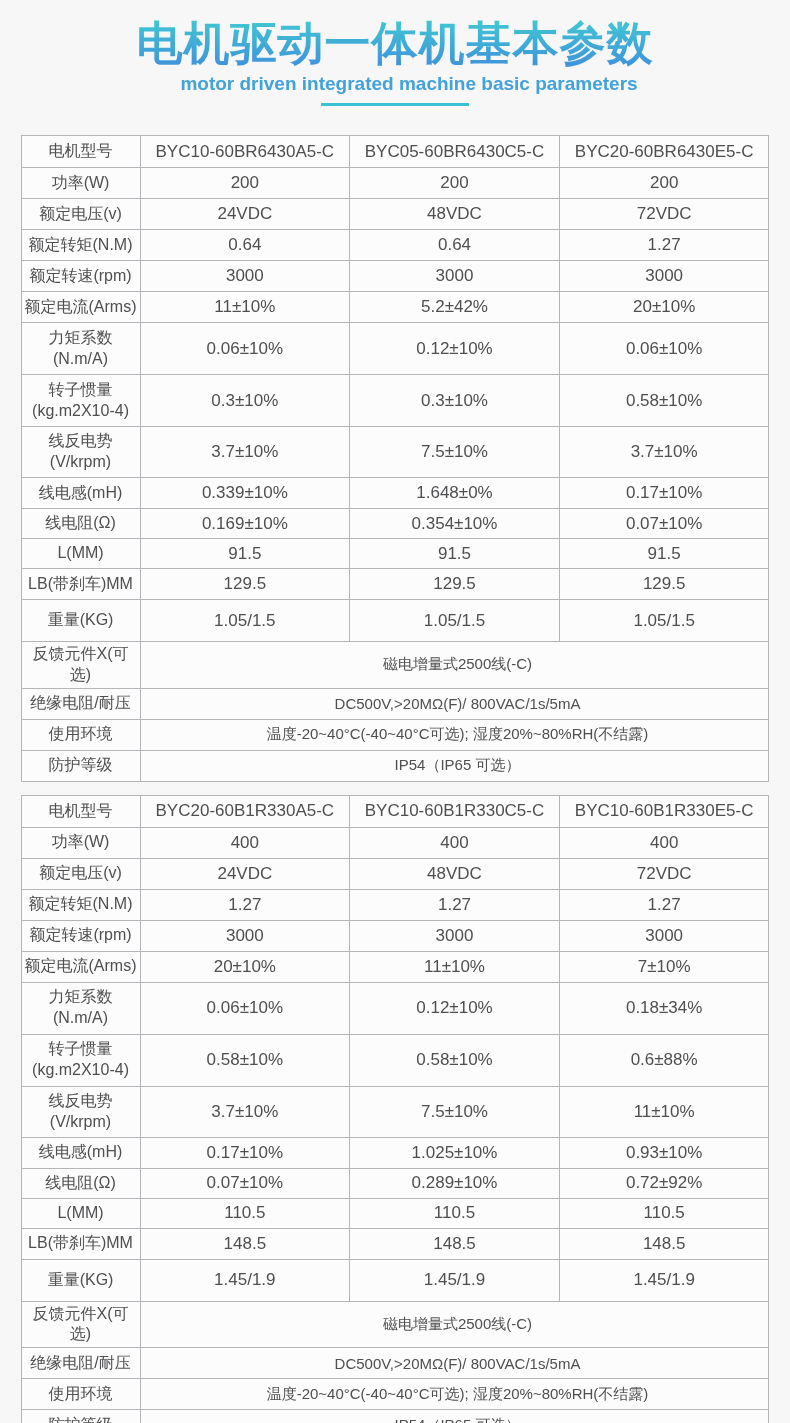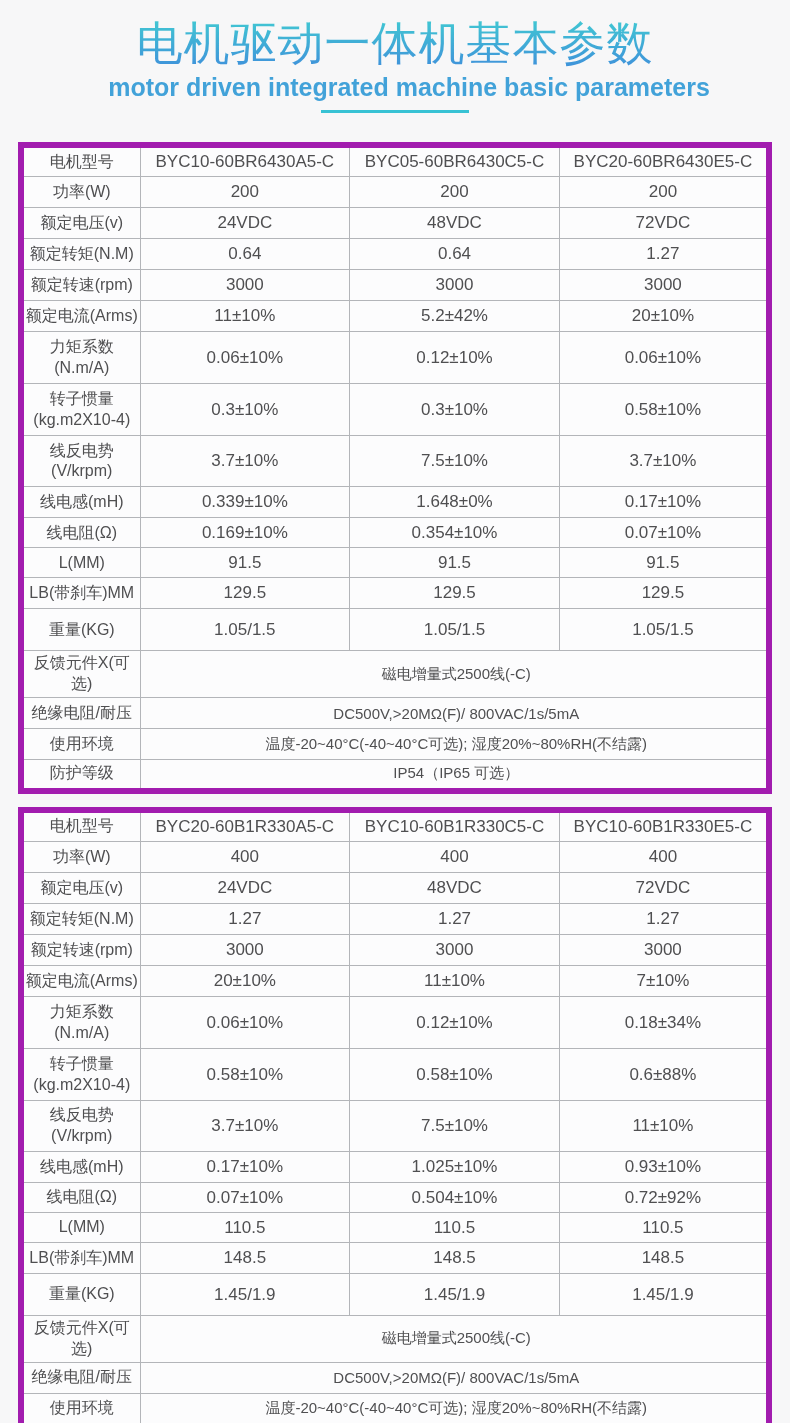--- a/index.html
+++ b/index.html
@@ -11,51 +11,51 @@
   .page {
     width: 790px;
     height: 1423px;
     background: #f7f7f8;
     overflow: hidden;
   }
   
   .header { text-align: center; padding-top: 16px; }
   .title-cn {
     font-size: 46px;
-    font-weight: normal;
+    font-weight: bold;
     letter-spacing: 1px;
     line-height: 1.2;
     background: linear-gradient(180deg, #41cbd2 0%, #3f8edb 100%);
     -webkit-background-clip: text;
     background-clip: text;
     color: transparent;
     display: inline-block;
   }
   .title-en {
     margin-top: 2px;
-    font-size: 25px;
+    font-size: 19px;
     font-weight: bold;
     color: #42a2d9;
     line-height: 1.15;
     margin-left: 28px;
   }
   .title-underline {
     width: 148px;
     height: 3px;
     background: #38c2d4;
     margin: 8px auto 0 auto;
   }
   
   table.spec {
     width: 748px;
     margin: 0 auto;
     border-collapse: collapse;
     table-layout: fixed;
     background: #fcfcfd;
-    border: 6px solid #a21caf;
+    border: 1px solid #a21caf;
   }
   table.spec:first-of-type { margin-top: 29px; }
   table.spec + table.spec { margin-top: 13px; }
   table.spec td {
     border: 1px solid #b3b5b9;
     color: #4f4f51;
     text-align: center;
     vertical-align: middle;
     overflow: hidden;
   }
@@ -266,21 +266,21 @@
         </tr>
         <tr>
           <td class="label">线电感(mH)</td>
           <td class="value">0.17±10%</td>
           <td class="value">1.025±10%</td>
           <td class="value">0.93±10%</td>
         </tr>
         <tr>
           <td class="label">线电阻(Ω)</td>
           <td class="value">0.07±10%</td>
-          <td class="value">0.504±10%</td>
+          <td class="value">0.289±10%</td>
           <td class="value">0.72±92%</td>
         </tr>
         <tr>
           <td class="label">L(MM)</td>
           <td class="value">110.5</td>
           <td class="value">110.5</td>
           <td class="value">110.5</td>
         </tr>
         <tr>
           <td class="label">LB(带刹车)MM</td>

